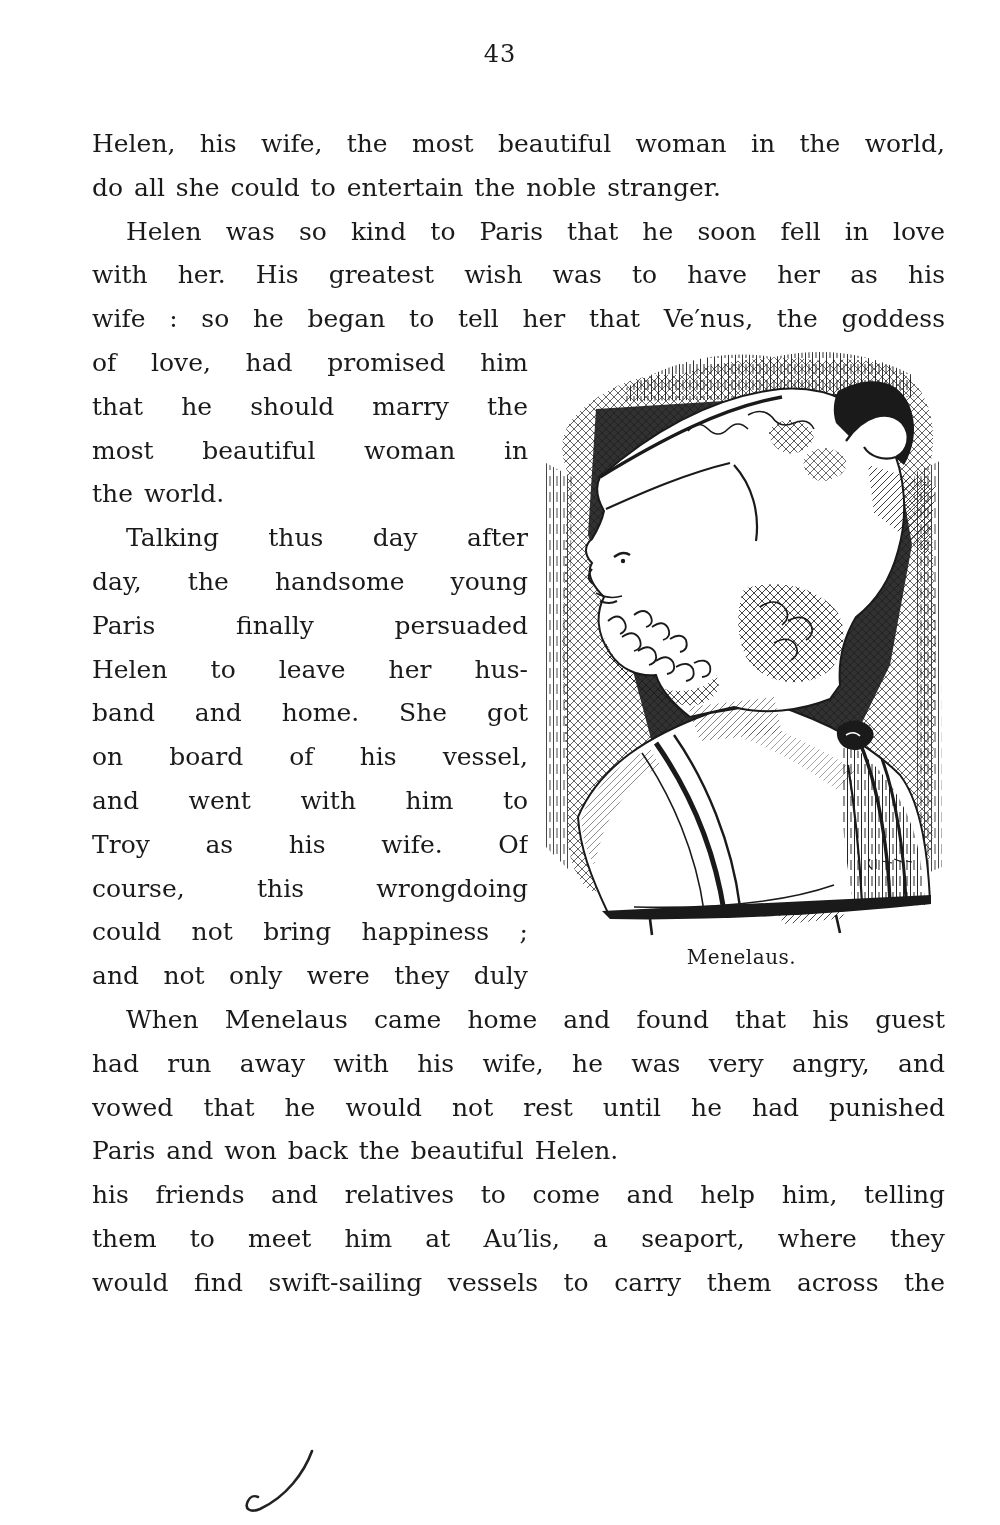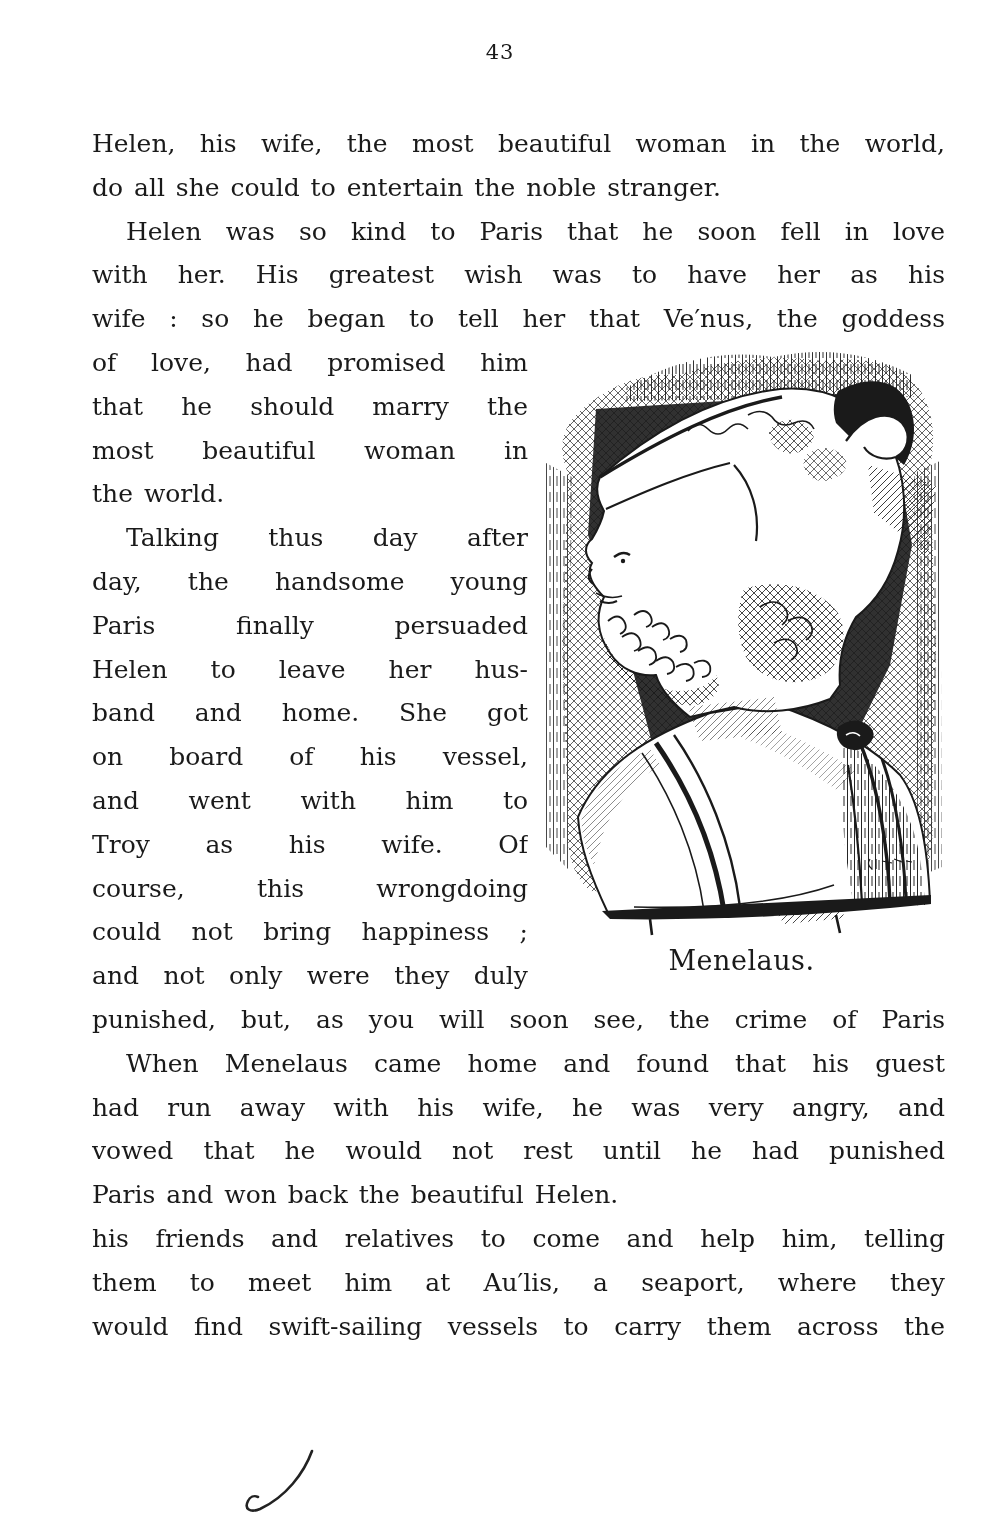--- a/index.html
+++ b/index.html
@@ -3,35 +3,35 @@
 <meta charset="utf-8">
 <style>
   html,body{margin:0;padding:0;background:#ffffff;}
   .page{
     position:relative;width:1000px;height:1525px;background:#ffffff;
     color:#1a1a1a;font-family:"DejaVu Serif","Liberation Serif",serif;
     overflow:hidden;
   }
   .pageno{
     position:absolute;top:40px;left:0;width:100%;text-align:center;
-    font-size:21px;letter-spacing:1px;
+    font-size:24px;letter-spacing:1px;
   }
   .content{position:absolute;left:92px;top:110px;width:853px;margin-top:12px;}
   .line{
     font-size:25px;line-height:43.8px;height:43.8px;overflow:hidden;
     word-spacing:3px;white-space:normal;
   }
   .j{text-align:justify;text-align-last:justify;}
   .ind{text-indent:34px;}
   .wrapRow{display:flex;align-items:flex-start;justify-content:space-between;}
   .colL{width:436px;flex:0 0 436px;}
   .fig{width:407px;margin:4px 0 0 10px;padding:0;}
   .fig svg{display:block;width:407px;height:592px;}
   .figcap{
-    text-align:center;font-size:27px;margin-top:8px;letter-spacing:.5px;
+    text-align:center;font-size:20px;margin-top:8px;letter-spacing:.5px;
     color:#1a1a1a;
   }
   .flourish{position:absolute;left:236px;top:1447px;}
 </style>
 </head>
 <body>
 
 <div class="page">
 
   <div class="pageno">43</div>
@@ -153,21 +153,20 @@
           <path d="M236,564 l62,-5 l10,14 l-62,6 Z" fill="url(#dh)" opacity="0.8"></path>
 
           <g stroke="#1a1a1a" stroke-width="1.2" fill="none">
             <path d="M332,514 q-4,6 2,10 M338,514 v10 M344,516 l10,2 M356,514 l8,3 M368,516 l6,1"></path>
           </g>
         </svg>
         <figcaption class="figcap">Menelaus.</figcaption>
       </figure>
     </div>
 
-    <div class="line j">punished, but, as you will soon see, the crime of Paris</div>
     <div class="line j ind">When Menelaus came home and found that his guest</div>
     <div class="line j">had run away with his wife, he was very angry, and</div>
     <div class="line j">vowed that he would not rest until he had punished</div>
     <div class="line">Paris and won back the beautiful Helen.</div>
     <div class="line j">his friends and relatives to come and help him, telling</div>
     <div class="line j">them to meet him at Au′lis, a seaport, where they</div>
     <div class="line j">would find swift-sailing vessels to carry them across the</div>
   </div>
 
   <svg class="flourish" width="90" height="70" viewBox="0 0 90 70" xmlns="http://www.w3.org/2000/svg">

